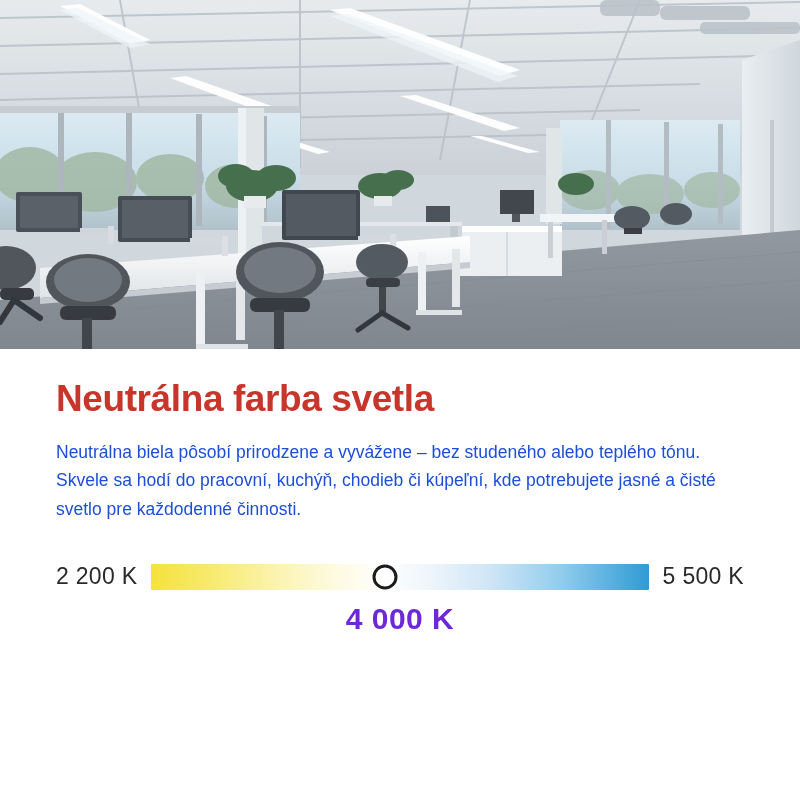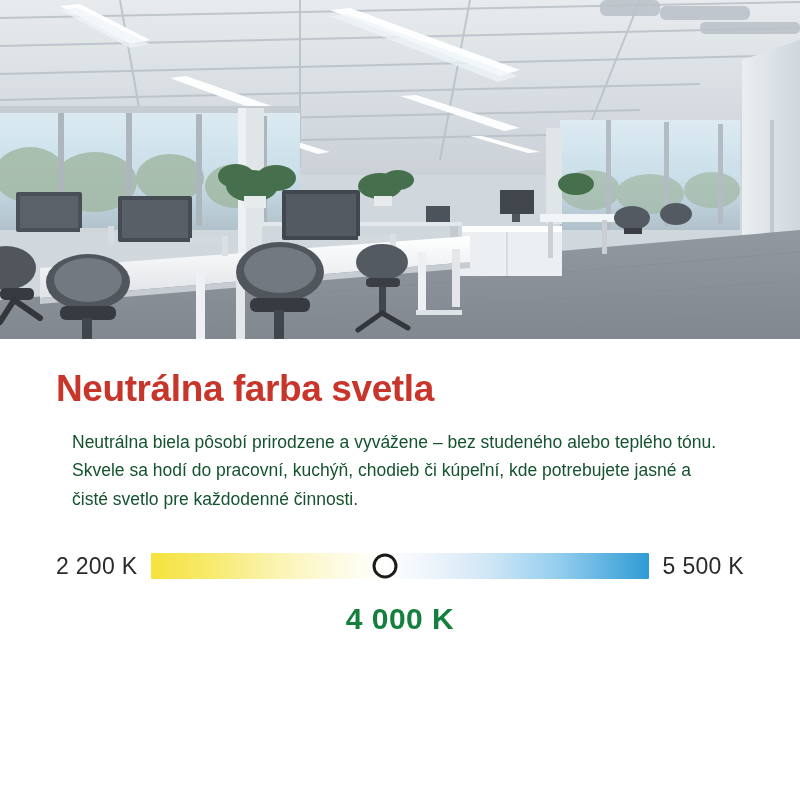--- a/index.html
+++ b/index.html
@@ -44,31 +44,31 @@
   }
   .headline {
     color: #c8352b;
     font-size: 37px;
     font-weight: bold;
     letter-spacing: -0.4px;
     margin: 0 0 18px 0;
     line-height: 1.1;
   }
   .body-text {
-    color: #14532d;
+    color: #1d4ed8;
     font-size: 17.5px;
     line-height: 1.62;
-    margin: 16px;
+    margin: 0;
     max-width: 660px;
   }
 
   
   .scale-row {
     display: flex;
-    align-items: flex-start;
+    align-items: flex-end;
     margin-top: 40px;
     gap: 14px;
   }
   .scale-label {
     font-size: 23px;
     color: #2a2a2a;
     white-space: nowrap;
     letter-spacing: 0.3px;
   }
   .gradient-wrap {
@@ -102,22 +102,22 @@
     height: 25px;
     border-radius: 50%;
     border: 3px solid #1b1b1b;
     background: transparent;
     box-sizing: border-box;
   }
   .current-value {
     text-align: center;
     font-size: 30px;
     font-weight: bold;
-    color: #15803d;
-    margin-top: 22px;
+    color: #6d28d9;
+    margin-top: 12px;
     letter-spacing: 0.5px;
   }
 </style>
 </head>
 <body>
 
 <div class="card">
 
   <div class="photo">
     <svg viewBox="0 0 800 435" preserveAspectRatio="none" aria-hidden="true">

